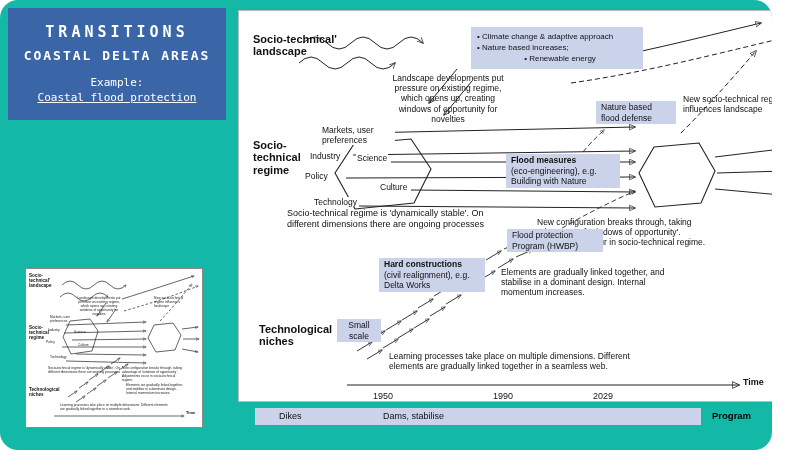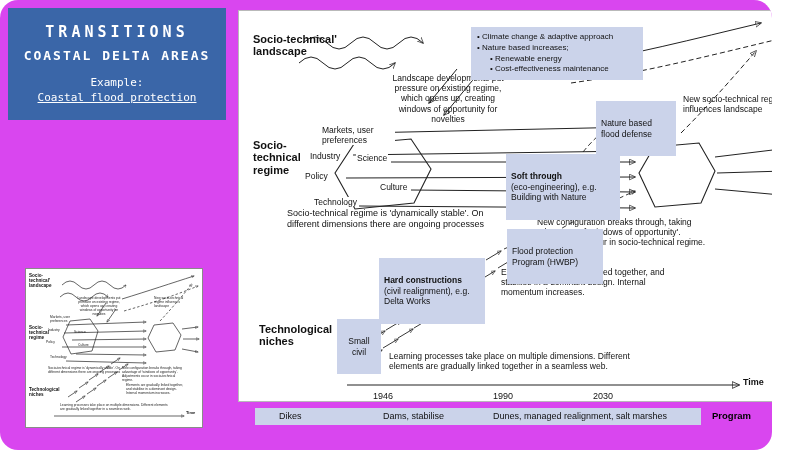--- a/index.html
+++ b/index.html
@@ -1,40 +1,40 @@
 <!DOCTYPE html>
 <html><head>
 <meta charset="utf-8">
 <style>
   *{margin:0;padding:0;box-sizing:border-box;}
   html,body{width:800px;height:450px;}
   body{font-family:"Liberation Sans",sans-serif;background:#fff;color:#111;}
-  .slide{position:relative;width:772px;height:450px;background:#d946ef;overflow:hidden;border-radius:18px;}
+  .slide{position:relative;width:772px;height:450px;background:#14b8a6;overflow:hidden;border-radius:18px;}
 
   
   .title-box{position:absolute;left:8px;top:8px;width:218px;height:112px;background:#3A66A8;
              color:#fff;text-align:center;font-family:"DejaVu Sans Mono",monospace;padding-top:15px;}
   .title-box .t1{font-size:15px;font-weight:bold;letter-spacing:4px;}
   .title-box .t2{font-size:13px;font-weight:bold;letter-spacing:2px;margin-top:7px;text-align:center;}
   .title-box .t3{font-size:11px;margin-top:13px;}
   .title-box .t4{font-size:11px;margin-top:2px;text-decoration:underline;}
 
   
   .panel{position:absolute;left:238px;top:10px;width:554px;height:392px;border:1px solid #b9b9b9;background:#fff;}
   .panel .arrows{position:absolute;left:0;top:0;width:554px;height:392px;}
   .lvl{position:absolute;font-weight:bold;font-size:11px;line-height:1.12;color:#111;z-index:2;}
   .txt{position:absolute;font-size:8.5px;line-height:1.2;color:#111;z-index:1;}
   .txt9{font-size:9px;}
   .ctr{text-align:center;}
   .dim{background:#fff;padding:0 1px;z-index:2;}
-  .box{position:absolute;background:#CBD3EA;padding:17px 5px;font-size:8.5px;line-height:1.25;color:#111;z-index:3;}
+  .box{position:absolute;background:#CBD3EA;padding:1px 5px;font-size:8.5px;line-height:1.25;color:#111;z-index:3;}
   .callout{position:absolute;left:232px;top:16px;width:172px;background:#CBD3EA;padding:5px 6px;
            font-size:8px;line-height:1.35;z-index:4;}
   .callout .bl::before{content:"• ";}
-  .callout .l2{margin-left:13px;}
+  .callout .l2{margin-left:6px;text-align:center;}
   .yr{position:absolute;font-size:9px;color:#111;}
   .time-label{position:absolute;font-size:9px;font-weight:bold;color:#111;}
 
   
   .measures-bar{position:absolute;left:255px;top:408px;width:446px;height:17px;background:#CBD3EA;}
   .measures-bar span{position:absolute;top:3px;font-size:9px;color:#111;white-space:nowrap;margin-left:16px;}
   .measures-label{position:absolute;left:712px;top:410px;font-size:9.5px;font-weight:bold;color:#000;}
 
   
   .thumb{position:absolute;left:25px;top:268px;width:178px;height:160px;border:1px solid #8a8a8a;background:#fff;}
@@ -132,59 +132,57 @@
     </svg>
 
     <div class="lvl" style="left:14px;top:22px;width:88px">Socio-technical' landscape</div>
     <div class="lvl" style="left:14px;top:128px;width:56px">Socio-technical regime</div>
     <div class="lvl" style="left:20px;top:312px;width:86px">Technological niches</div>
 
     <div class="callout">
       <div class="bl l1">Climate change &amp; adaptive approach</div>
       <div class="bl l1">Nature based increases;</div>
       <div class="bl l2">Renewable energy</div>
-      <div class="bl l2">Cost-effectiveness maintenance</div>
     </div>
 
     <div class="txt ctr" style="left:146px;top:62px;width:126px">Landscape developments put pressure on existing regime, which opens up, creating windows of opportunity for novelties</div>
     <div class="txt" style="left:444px;top:83px;width:104px">New socio-technical regime influences landscape</div>
     <div class="txt txt9" style="left:48px;top:197px;width:218px">Socio-technical regime is 'dynamically stable'. On different dimensions there are ongoing processes</div>
     <div class="txt" style="left:298px;top:206px;width:192px">New configuration breaks through, taking advantage of 'windows of opportunity'. Adjustments occur in socio-technical regime.</div>
     <div class="txt" style="left:262px;top:256px;width:178px">Elements are gradually linked together, and stabilise in a dominant design. Internal momentum increases.</div>
     <div class="txt" style="left:150px;top:340px;width:242px">Learning processes take place on multiple dimensions. Different elements are gradually linked together in a seamless web.</div>
 
     <div class="txt dim" style="left:82px;top:114px;width:74px">Markets, user preferences</div>
     <div class="txt dim" style="left:70px;top:140px">Industry</div>
     <div class="txt dim" style="left:117px;top:142px">Science</div>
     <div class="txt dim" style="left:65px;top:160px">Policy</div>
     <div class="txt dim" style="left:140px;top:171px">Culture</div>
     <div class="txt dim" style="left:74px;top:186px">Technology</div>
 
     <div class="box" style="left:357px;top:90px;width:80px">Nature based flood defense</div>
     <div class="box" style="left:267px;top:143px;width:114px">
-      <div><b>Soft through</b></div>
+      <div><b>Flood measures</b></div>
       <div>(eco-engineering), e.g. Building with Nature</div>
     </div>
     <div class="box" style="left:268px;top:218px;width:96px">Flood protection Program (HWBP)</div>
     <div class="box" style="left:140px;top:247px;width:106px">
       <div><b>Hard constructions</b></div>
       <div>(civil realignment), e.g. Delta Works</div>
     </div>
-    <div class="box ctr" style="left:98px;top:308px;width:44px">Small civil</div>
+    <div class="box ctr" style="left:98px;top:308px;width:44px">Small scale</div>
 
     <div class="time-label" style="left:504px;top:366px">Time</div>
-    <div class="yr" style="left:134px;top:380px">1946</div>
+    <div class="yr" style="left:134px;top:380px">1950</div>
     <div class="yr" style="left:254px;top:380px">1990</div>
-    <div class="yr" style="left:354px;top:380px">2030</div>
+    <div class="yr" style="left:354px;top:380px">2029</div>
   </div>
 
   <div class="measures-bar">
     <span style="left:8px">Dikes</span>
     <span style="left:112px">Dams, stabilise</span>
-    <span style="left:222px">Dunes, managed realignment, salt marshes</span>
   </div>
   <div class="measures-label">Program</div>
 
   <div class="thumb">
     <svg viewBox="0 0 178 160">
       <defs>
         <marker id="tah" viewBox="0 0 10 10" refX="8" refY="5" markerWidth="5" markerHeight="5" orient="auto-start-reverse">
           <path d="M0,1 L9,5 L0,9 z" fill="#222" stroke="none"></path>
         </marker>
       </defs>

